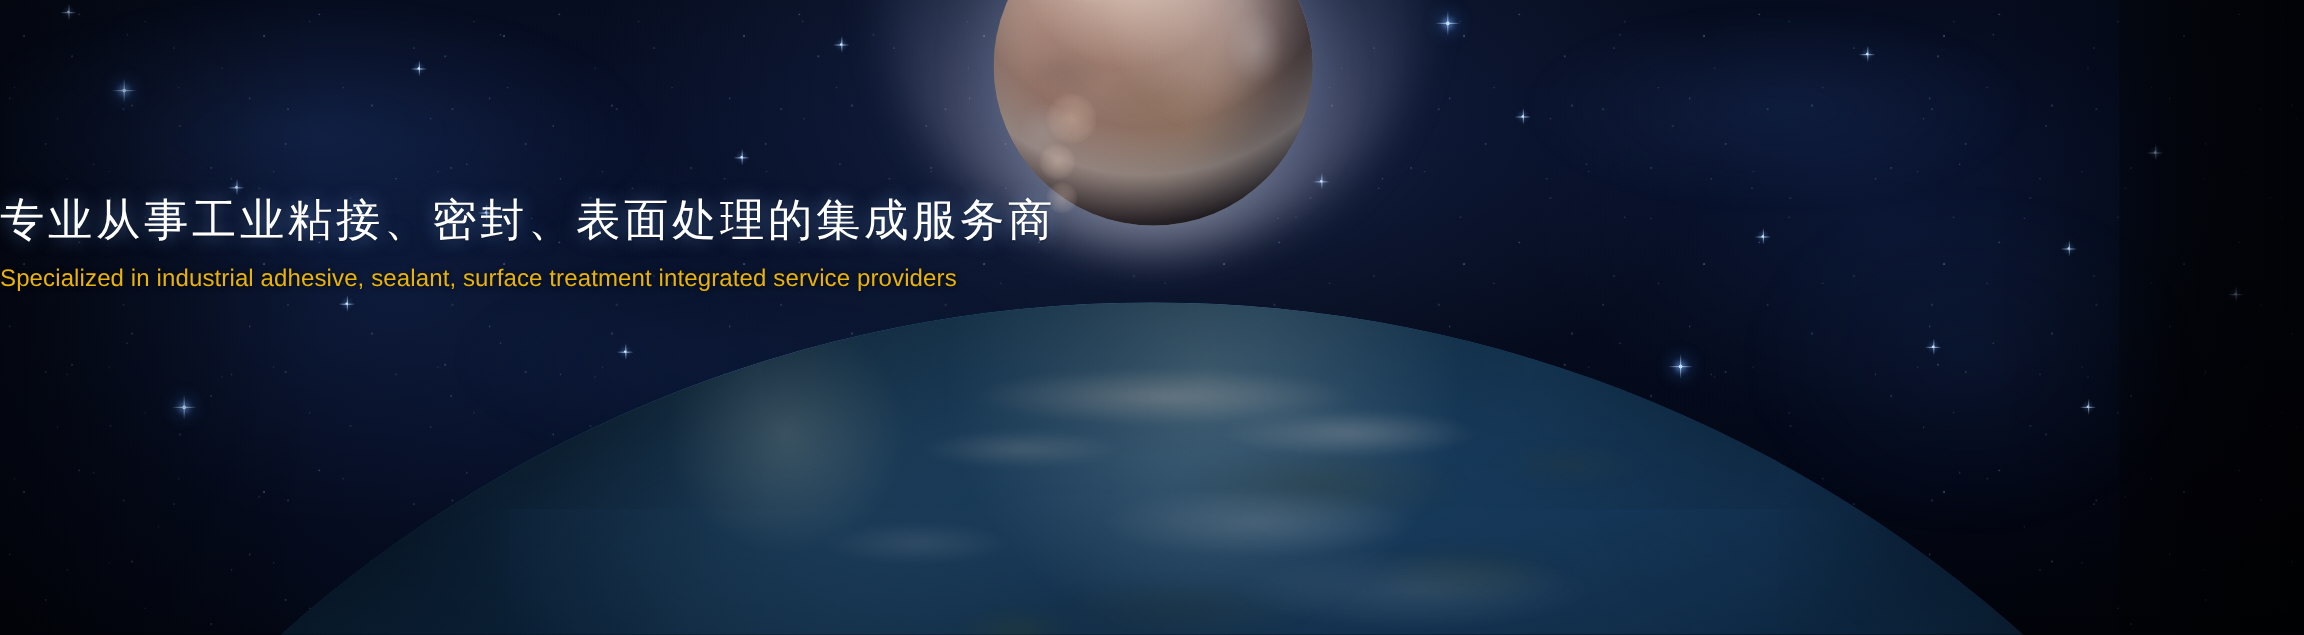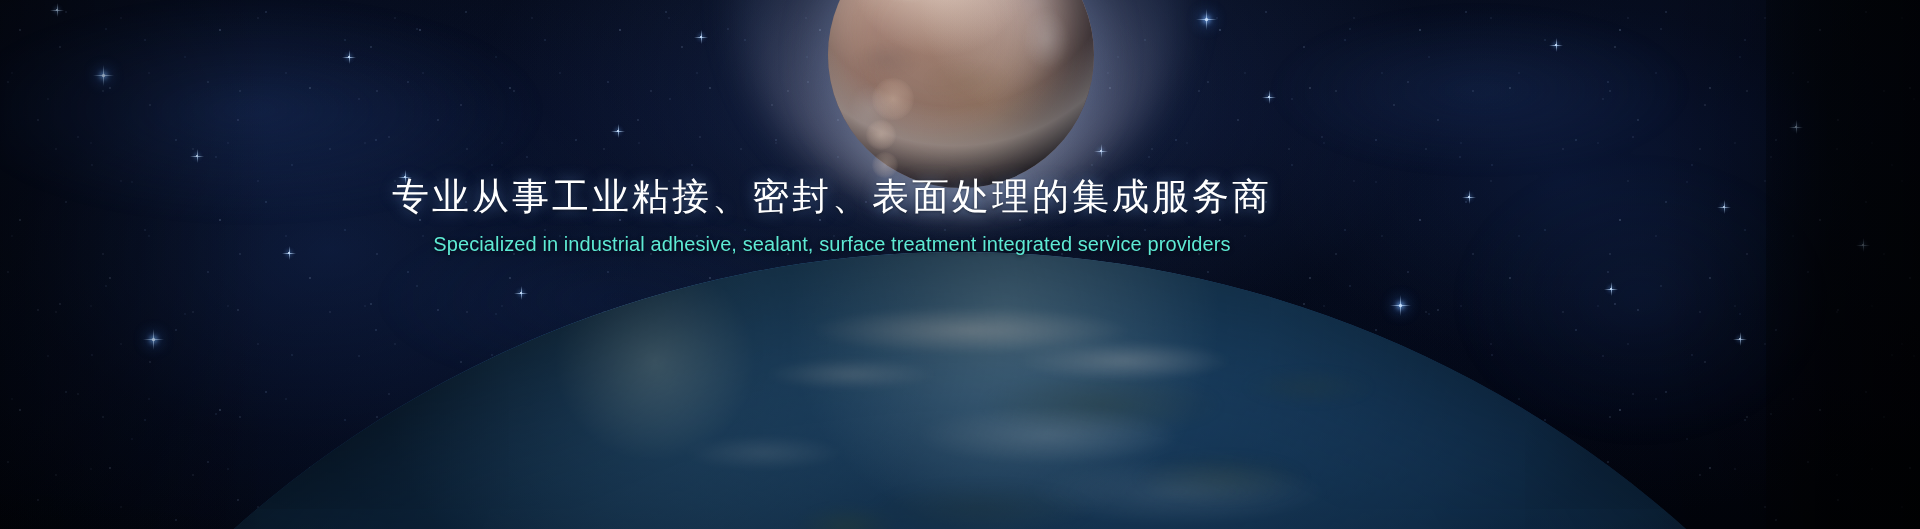--- a/index.html
+++ b/index.html
@@ -291,41 +291,40 @@
     background:
       radial-gradient(ellipse 120% 120% at 50% 45%, rgba(0,0,0,0) 52%, rgba(0,0,0,0.45) 100%),
       linear-gradient(90deg, rgba(0,0,0,0.45) 0%, rgba(0,0,0,0) 14%, rgba(0,0,0,0) 86%, rgba(0,0,0,0.40) 100%);
     pointer-events: none;
   }
 
   
   .slogan {
     position: absolute;
     left: 0;
-    top: 172px;
+    top: 160px;
     width: 1586px;
-    text-align: center;
+    text-align: left;
     z-index: 20;
-    padding-left: 39px;
   }
   .slogan-cn {
     font-family: "Liberation Serif", "DejaVu Serif", serif;
     font-size: 37px;
     line-height: 1.34;
     color: #ffffff;
     letter-spacing: 3px;
     text-shadow: 0 0 14px rgba(120,170,240,0.55), 0 1px 3px rgba(0,0,0,0.55);
     white-space: nowrap;
   }
   .slogan-en {
     margin-top: 11px;
     font-family: "Liberation Sans", sans-serif;
     font-size: 20px;
     font-weight: 400;
-    color: #5eead4;
+    color: #eab308;
     letter-spacing: 0.1px;
     text-shadow: 0 1px 4px rgba(0,0,0,0.7);
     white-space: nowrap;
   }
 </style>
 </head>
 <body>
 
 <div class="banner">
 

